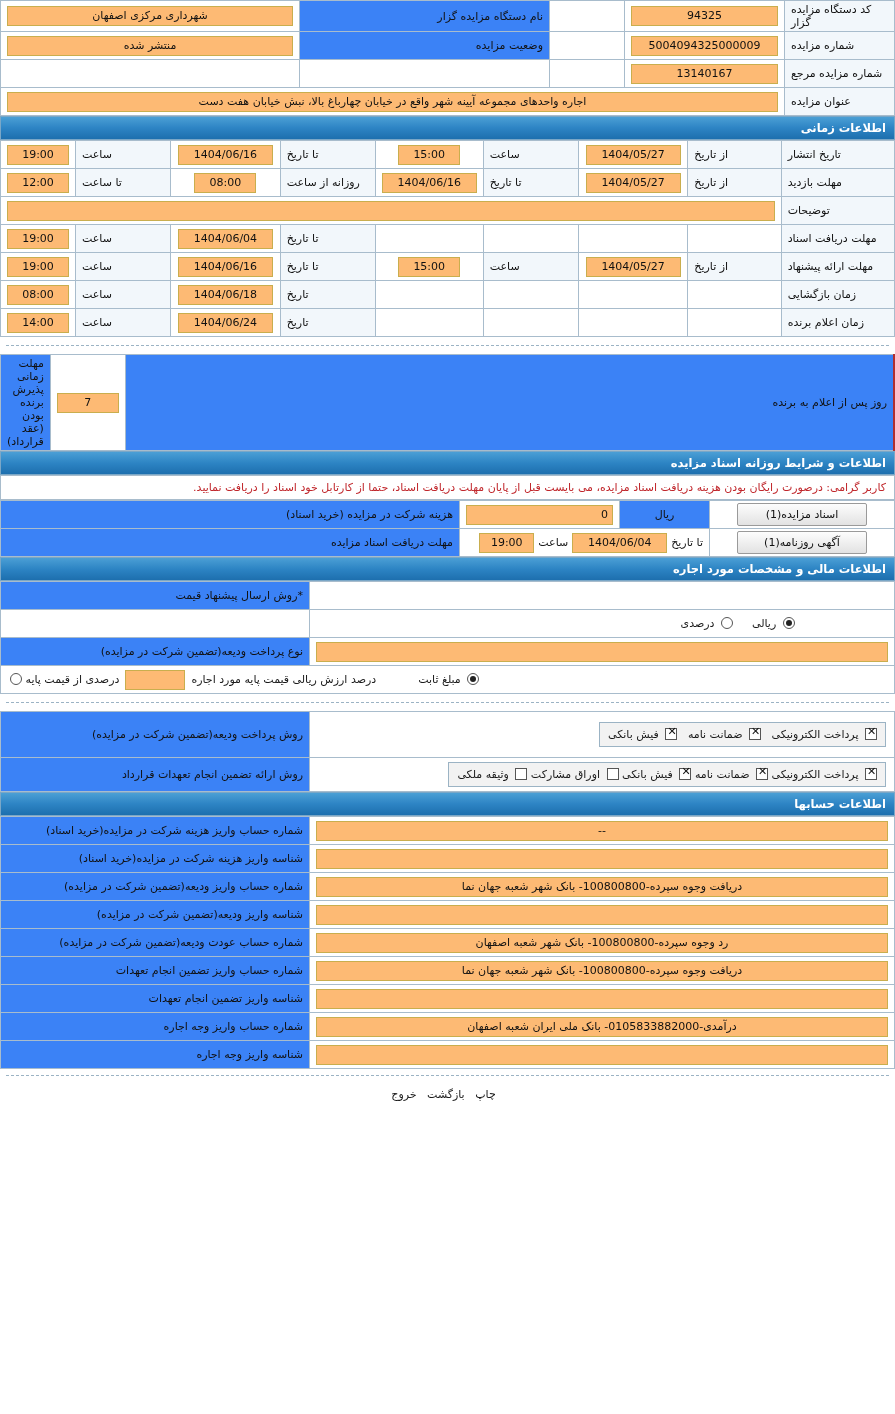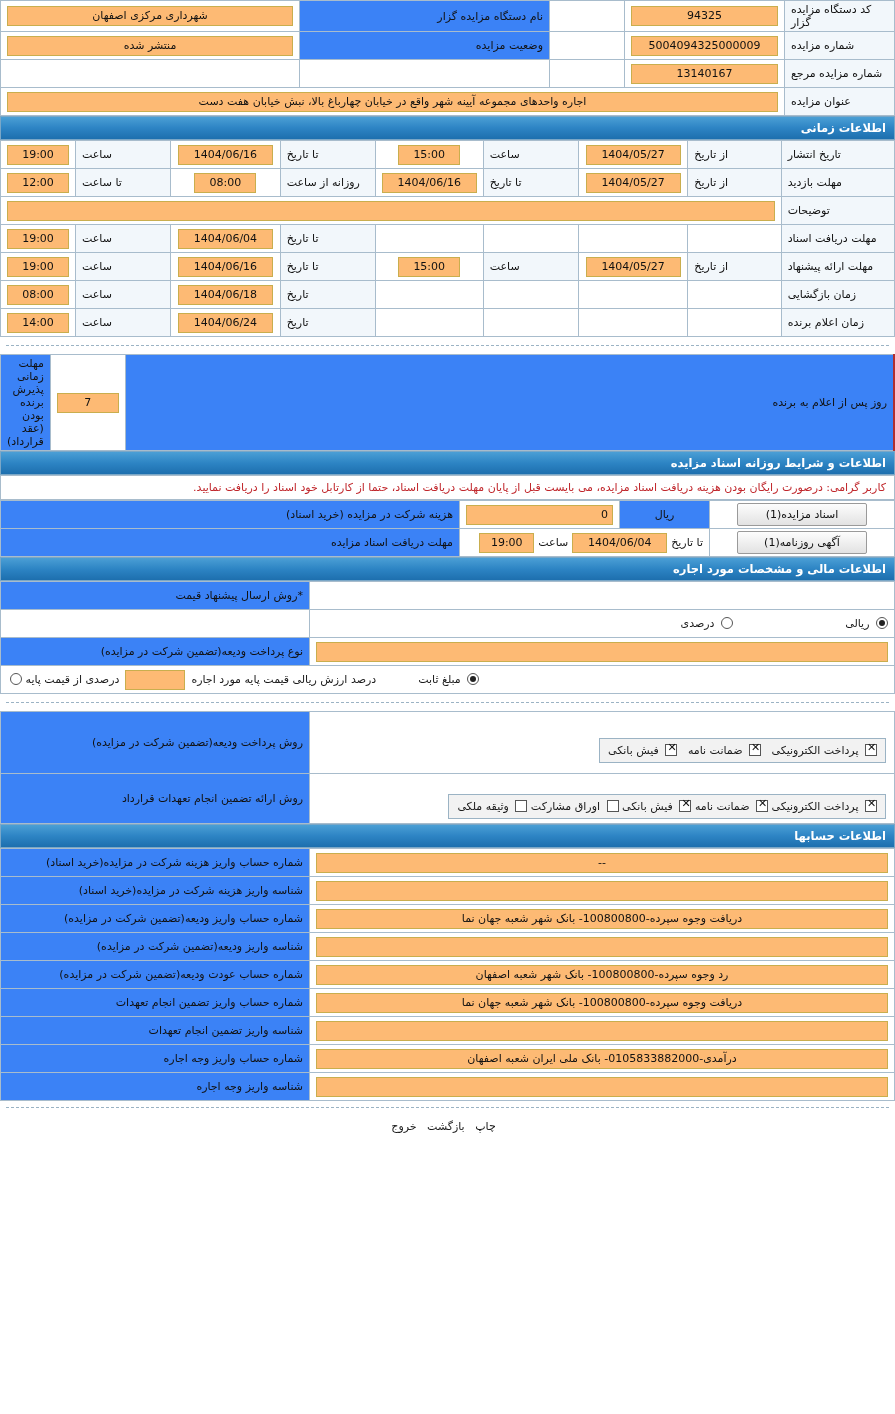--- a/index.html
+++ b/index.html
@@ -111,21 +111,21 @@
     display:inline-block; width:12px; height:12px; border:1px solid #555;
     background:#fff; vertical-align:-2px; margin-left:3px; position:relative;
     font-size:11px; line-height:10px; text-align:center; color:#111;
   }
   .cbx.on::after { content:"\2715"; position:absolute; top:-2px; left:1px; font-size:11px; }
   .dashed {
     border-top: 1px dashed #9bb3c4;
     height: 1px;
     margin: 8px 0;
   }
-  .inner-box { border:1px solid #9bb3c4; background:#f2f2f2; display:inline-block; padding:5px 8px;margin-top:16px; }
+  .inner-box { border:1px solid #9bb3c4; background:#f2f2f2; display:inline-block; padding:5px 8px; }
 
   .redline-cell { border-right: 2px solid #b03030 !important; }
 
   .footer {
     text-align: center;
     padding: 6px 8px 14px 0;
     font-size: 11px;
     color: #1a1a1a;
   }
   .footer .sep { color:#8aa; }
@@ -365,21 +365,21 @@
 
     <table class="grid">
       <tbody>
           <tr>
         <td class="cell" style="width:585px"></td>
         <td class="lbl-wide">*روش ارسال پیشنهاد قیمت</td>
       </tr>
       <tr>
         <td class="cell">
           <div style="display:flex;align-items:center;justify-content:flex-start;">
-            <div style="width:155px;text-align:right;">
+            <div style="width:155px;text-align:left;padding-left:19px;">
               <span class="radio on"></span>
               <span>ریالی</span>
             </div>
             <div style="text-align:right;">
               <span class="radio"></span>
               <span>درصدی</span>
             </div>
           </div>
         </td>
         <td class="cell"></td>

